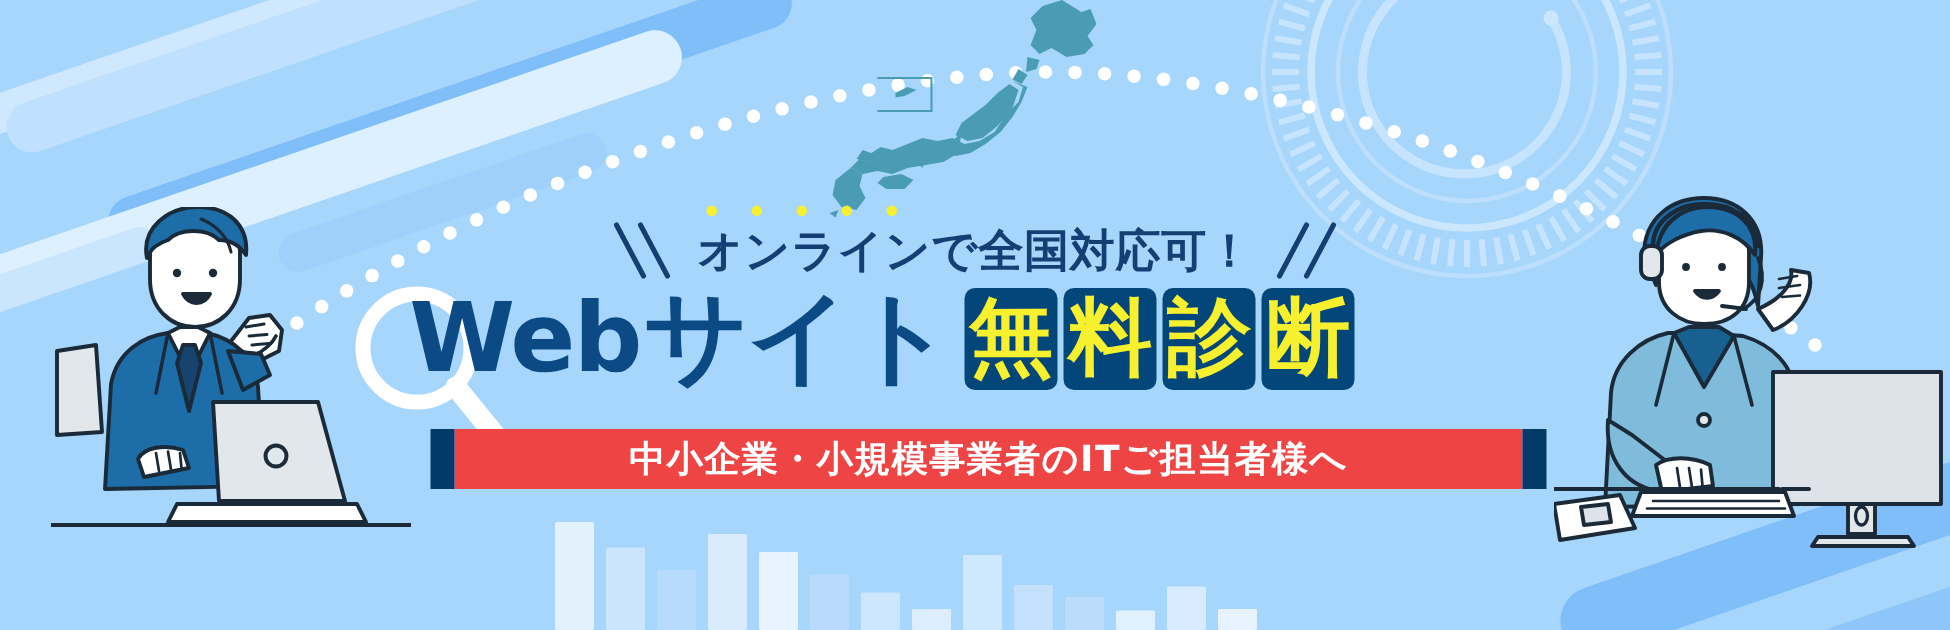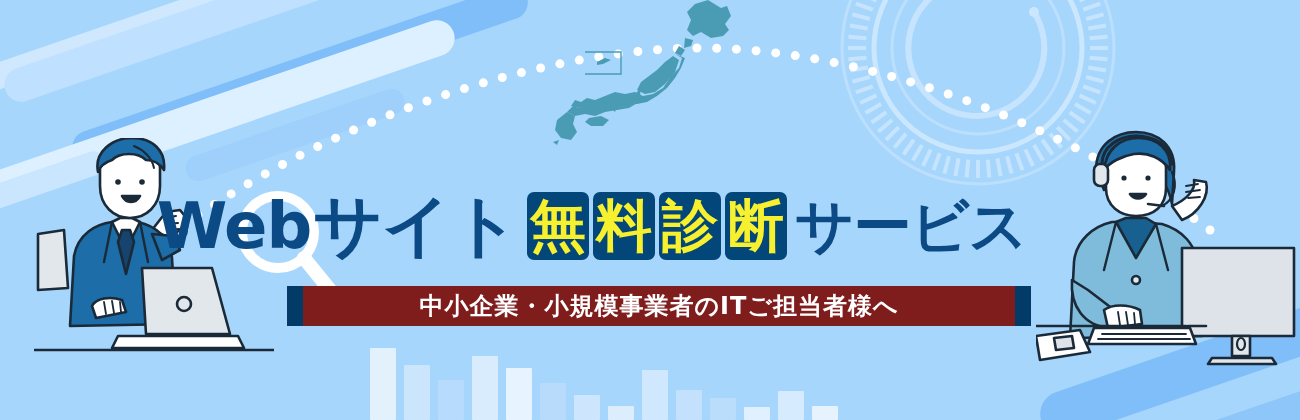--- a/index.html
+++ b/index.html
@@ -69,21 +69,21 @@
   .boxes { display:flex; gap:4px; margin:0 8px; }
   .kbox {
     background:#034679; color:#F7F02F; border-radius:7px;
     width:62px; height:68px; display:flex; align-items:center; justify-content:center;
     font-size:56px; font-weight:bold; line-height:1;
   }
   .t-service { font-size:58px; letter-spacing:-1px; }
 
   .ribbon {
     position:absolute; left:303px; top:286px; width:712px; height:40px;
-    background:#7f1d1d;
+    background:#ef4444;
     display:flex; align-items:center; justify-content:center;
     color:#FFFFFF; font-size:24px; font-weight:bold; letter-spacing:1px;
   }
   .ribbon::before, .ribbon::after {
     content:""; position:absolute; top:0; width:16px; height:40px; background:#023B68;
   }
   .ribbon::before { left:-16px; }
   .ribbon::after  { right:-16px; }
 
   
@@ -406,32 +406,49 @@
 
   <div class="magnifier">
     <svg width="104" height="112" viewBox="0 0 104 112">
       <circle cx="46" cy="46" r="36" fill="none" stroke="#FFFFFF" stroke-width="10"></circle>
       <path d="M72 72 L98 104" stroke="#FFFFFF" stroke-width="14" stroke-linecap="round"></path>
     </svg>
   </div>
 
   <div class="content">
 
+    <div class="subtitle-row">
+      <svg class="slashes" width="46" height="42" viewBox="0 0 46 42">
+        <path d="M6 4 L24 38 M22 4 L40 38" stroke="#143F74" stroke-width="3.4" stroke-linecap="round" fill="none"></path>
+      </svg>
+      <div class="subtitle">
+        <span class="emph-dots">
+          <i style="left:6px"></i>
+            <i style="left:36px"></i>
+            <i style="left:66px"></i>
+          <i style="left:96px"></i>
+            <i style="left:126px"></i>
+        </span>
+        <span>オンラインで全国対応可！</span>
+      </div>
+      <svg class="slashes" width="46" height="42" viewBox="0 0 46 42">
+        <path d="M22 4 L4 38 M40 4 L22 38" stroke="#143F74" stroke-width="3.4" stroke-linecap="round" fill="none"></path>
+      </svg>
+    </div>
 
     <div class="title-row">
       <div class="title">
         <span class="t-web">Web</span>
         <span class="t-sight">サイト</span>
         <span class="boxes">
           <span class="kbox">無</span>
           <span class="kbox">料</span>
           <span class="kbox">診</span>
           <span class="kbox">断</span>
         </span>
-        <span class="t-service">サービス</span>
       </div>
     </div>
 
     <div class="ribbon">
       <span>中小企業・小規模事業者のITご担当者様へ</span>
     </div>
 
   </div>
 </div>
 

